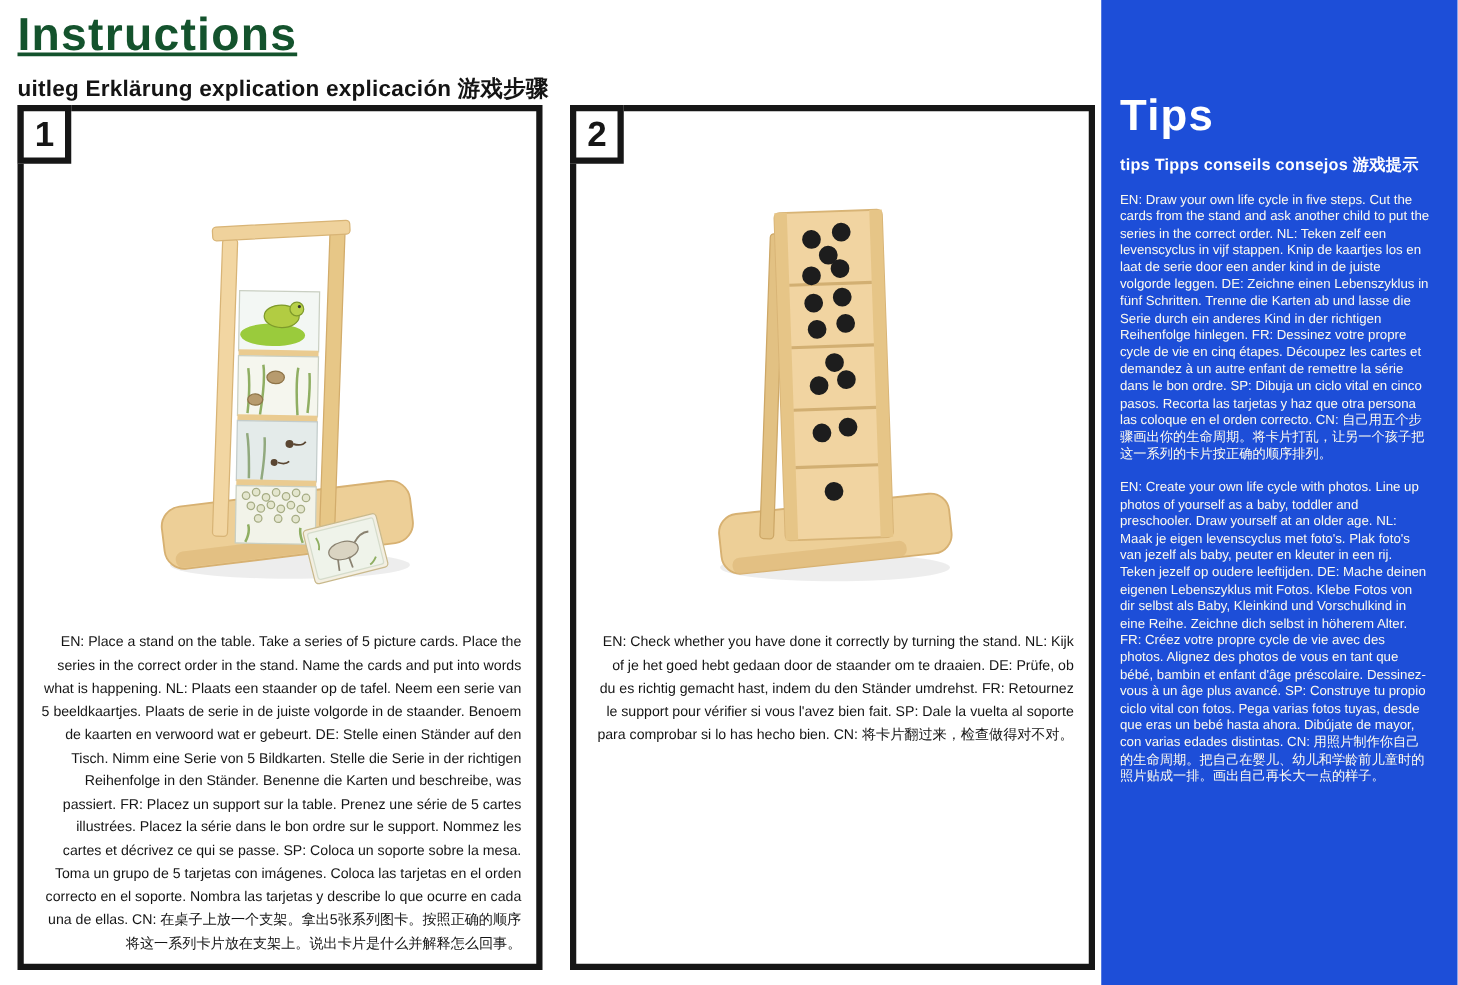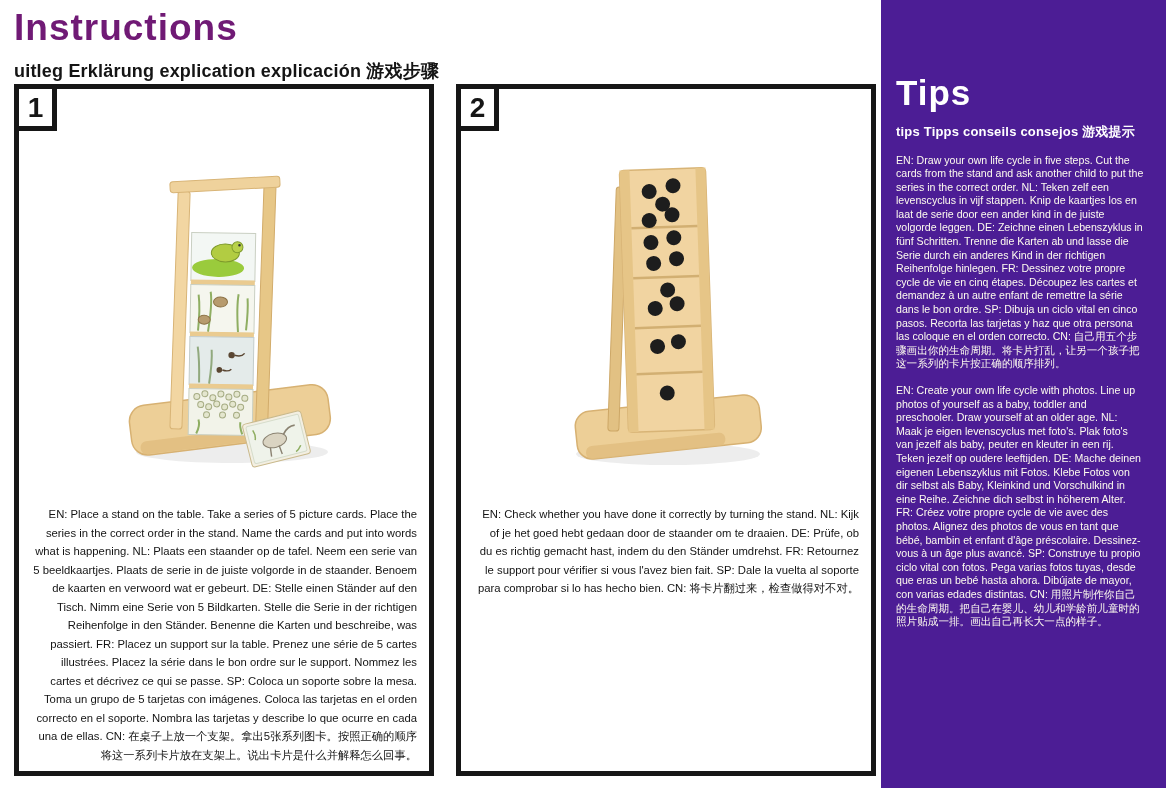--- a/index.html
+++ b/index.html
@@ -6,22 +6,23 @@
   html,body { width:1166px; height:788px; }
   body {
     position:relative;
     background:#ffffff;
     font-family:"Liberation Sans", sans-serif;
     color:#141414;
     overflow:hidden;
   }
   .header { position:absolute; left:14px; top:8px; }
   .page-title {
-    font-size:37px; font-weight:bold; letter-spacing:1px; color:#701a75;
+    font-size:37px; font-weight:bold; letter-spacing:1px; color:#14532d;
     line-height:1.1;
+    text-decoration:underline;
   }
   .page-subtitle {
     margin-top:10px; font-size:18px; font-weight:bold; letter-spacing:0.2px;
   }
 
   .panel {
     position:absolute; top:84px; width:420px; height:692px;
     border:5px solid #161616; background:#ffffff;
   }
   .panel-1 { left:14px; }
@@ -39,21 +40,21 @@
   }
 
   .panel-text {
     position:absolute; left:14px; top:416px; width:384px;
     font-size:11.3px; line-height:18.5px; color:#141414;
     text-align:right;
   }
 
   .sidebar {
     position:absolute; left:881px; top:0; width:285px; height:788px;
-    background:#4c1d95; padding:74px 22px 16px 15px;
+    background:#1d4ed8; padding:74px 22px 16px 15px;
   }
   .sidebar-title {
     color:#ffffff; font-size:35px; font-weight:bold; letter-spacing:1px;
     line-height:1.1;
   }
   .sidebar-subtitle {
     margin-top:10px; color:#ffffff; font-size:13px; font-weight:bold;
     letter-spacing:0.2px;
   }
   .sidebar-paragraph {

